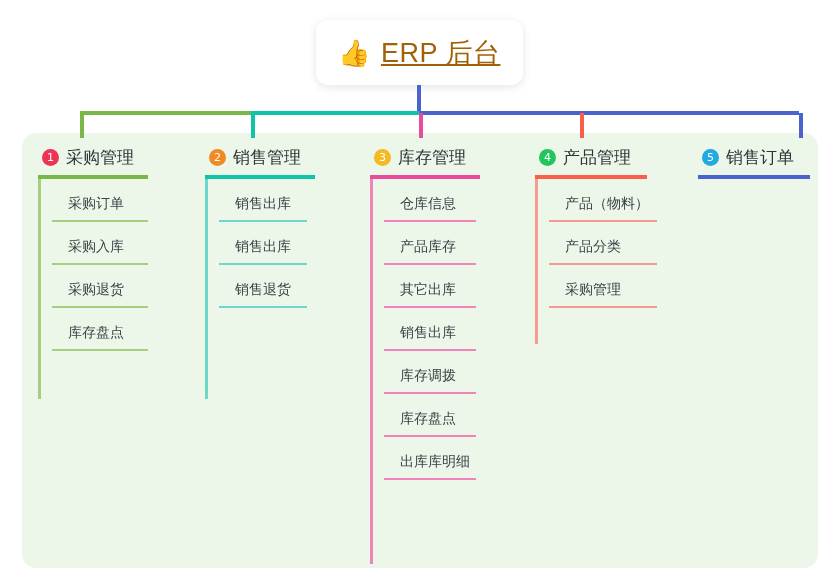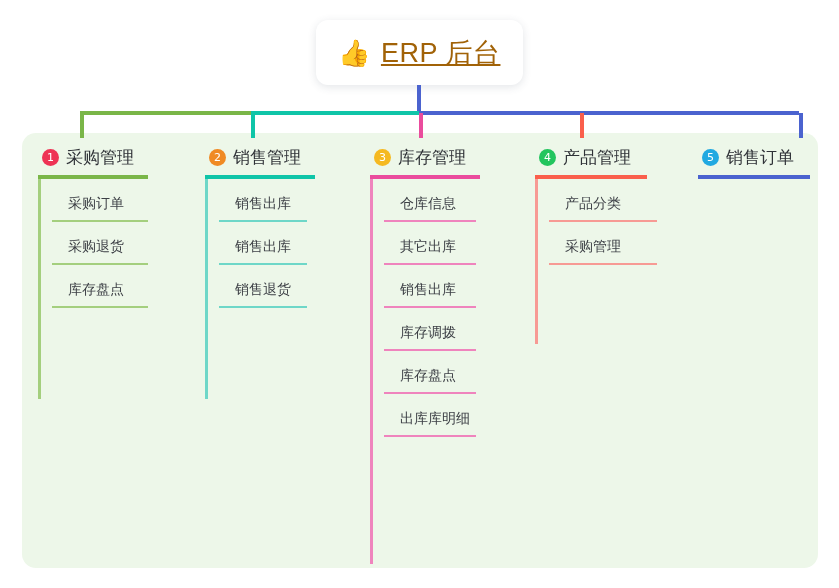--- a/index.html
+++ b/index.html
@@ -177,20 +177,24 @@
           <span class="head-label">采购管理</span>
         </div>
         <div class="head-rule" style="width: 110px; background: rgb(122, 182, 72);"></div>
         <div class="items">
           <div class="spine" style="background: rgb(164, 207, 126); height: 220px;"></div>
           <div class="item">
             <span class="item-label">采购订单</span>
             <div class="item-rule" style="width: 96px; background: rgb(164, 207, 126);"></div>
           </div>
           <div class="item">
+            <span class="item-label">采购入库</span>
+            <div class="item-rule" style="width: 96px; background: rgb(164, 207, 126);"></div>
+          </div>
+          <div class="item">
             <span class="item-label">采购退货</span>
             <div class="item-rule" style="width: 96px; background: rgb(164, 207, 126);"></div>
           </div>
           <div class="item">
             <span class="item-label">库存盘点</span>
             <div class="item-rule" style="width: 96px; background: rgb(164, 207, 126);"></div>
           </div>
         </div>
       </div>
       <div class="col" style="left: 205px;">
@@ -221,20 +225,24 @@
           <span class="head-label">库存管理</span>
         </div>
         <div class="head-rule" style="width: 110px; background: rgb(234, 76, 157);"></div>
         <div class="items">
           <div class="spine" style="background: rgb(239, 132, 189); height: 385px;"></div>
           <div class="item">
             <span class="item-label">仓库信息</span>
             <div class="item-rule" style="width: 92px; background: rgb(239, 132, 189);"></div>
           </div>
           <div class="item">
+            <span class="item-label">产品库存</span>
+            <div class="item-rule" style="width: 92px; background: rgb(239, 132, 189);"></div>
+          </div>
+          <div class="item">
             <span class="item-label">其它出库</span>
             <div class="item-rule" style="width: 92px; background: rgb(239, 132, 189);"></div>
           </div>
           <div class="item">
             <span class="item-label">销售出库</span>
             <div class="item-rule" style="width: 92px; background: rgb(239, 132, 189);"></div>
           </div>
           <div class="item">
             <span class="item-label">库存调拨</span>
             <div class="item-rule" style="width: 92px; background: rgb(239, 132, 189);"></div>
@@ -251,20 +259,24 @@
       </div>
       <div class="col" style="left: 535px;">
         <div class="col-head">
           <span class="badge" style="background: rgb(34, 197, 94);">4</span>
           <span class="head-label">产品管理</span>
         </div>
         <div class="head-rule" style="width: 112px; background: rgb(250, 95, 76);"></div>
         <div class="items">
           <div class="spine" style="background: rgb(247, 154, 148); height: 165px;"></div>
           <div class="item">
+            <span class="item-label">产品（物料）</span>
+            <div class="item-rule" style="width: 108px; background: rgb(247, 154, 148);"></div>
+          </div>
+          <div class="item">
             <span class="item-label">产品分类</span>
             <div class="item-rule" style="width: 108px; background: rgb(247, 154, 148);"></div>
           </div>
           <div class="item">
             <span class="item-label">采购管理</span>
             <div class="item-rule" style="width: 108px; background: rgb(247, 154, 148);"></div>
           </div>
         </div>
       </div>
       <div class="col" style="left: 698px;">

